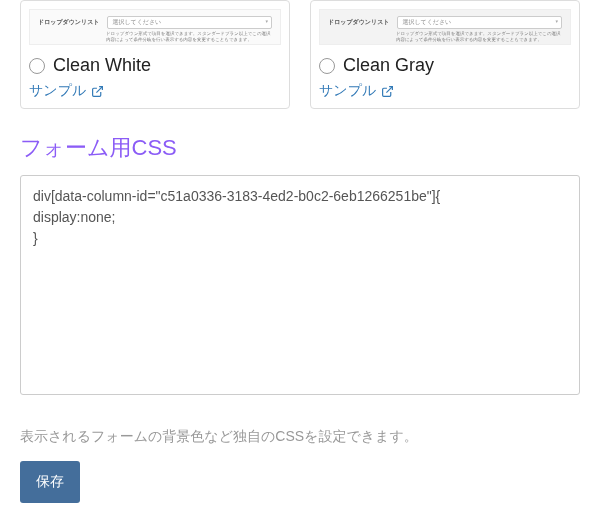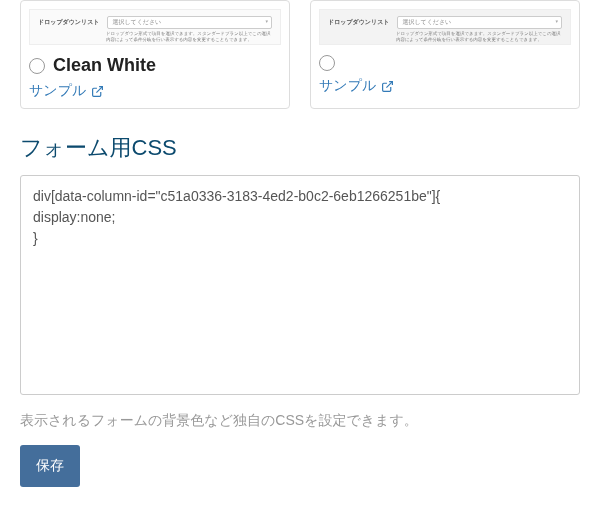--- a/index.html
+++ b/index.html
@@ -74,55 +74,55 @@
     }
     .radio {
       width: 16px;
       height: 16px;
       border: 1.5px solid #999;
       border-radius: 50%;
       flex-shrink: 0;
     }
     .theme-title {
       font-size: 18px;
-      font-weight: 700;
+      font-weight: 400;
       color: #222;
     }
     .sample-link {
       margin-top: 6px;
       display: flex;
       align-items: center;
       gap: 5px;
       color: #337ab7;
       font-size: 14px;
       cursor: pointer;
     }
     .ext-icon svg { width: 13px; height: 13px; display: block; }
     .section-heading {
       font-size: 22px;
       font-weight: 400;
-      color: #0c4a6e;
+      color: #8b5cf6;
       margin-bottom: 12px;
     }
     .css-textarea {
       width: 100%;
       height: 220px;
       border: 1px solid #ccc;
       border-radius: 3px;
       padding: 10px 12px;
       font-family: -apple-system, "Helvetica Neue", Arial, sans-serif;
       font-size: 14px;
       color: #555;
       resize: none;
       line-height: 1.5;
     }
     .help-text {
       font-size: 14px;
       color: #999;
-      margin-top: 10px;
+      margin-top: 26px;
       line-height: 1.6;
     }
     .help-link { color: #337ab7; cursor: pointer; }
     .save-btn {
       background: #446e9b;
       color: #fff;
       border: none;
       border-radius: 3px;
       padding: 12px 16px;
       font-size: 14px;
@@ -170,20 +170,21 @@
         <span class="preview-label">ドロップダウンリスト</span>
         <span class="preview-select">選択してください</span>
       </div>
       <div class="preview-row">
         <span class="preview-wlabel"></span>
         <span class="preview-desc">ドロップダウン形式で項目を選択できます。スタンダードプラン以上でこの選択内容によって条件分岐を行い表示する内容を変更することもできます。</span>
       </div>
     </div>
     <div class="theme-title-row">
       <span class="radio"></span>
+      <span class="theme-title">Clean Gray</span>
     </div>
     <div class="sample-link">
       <span>サンプル</span>
       <span class="ext-icon">
         <svg viewBox="0 0 24 24" fill="none" stroke="#337ab7" stroke-width="2.2">
             <path d="M18 13v6a2 2 0 0 1-2 2H5a2 2 0 0 1-2-2V8a2 2 0 0 1 2-2h6"></path>
             <path d="M15 3h6v6"></path>
             <path d="M10 14L21 3"></path>
           </svg>
       </span>

